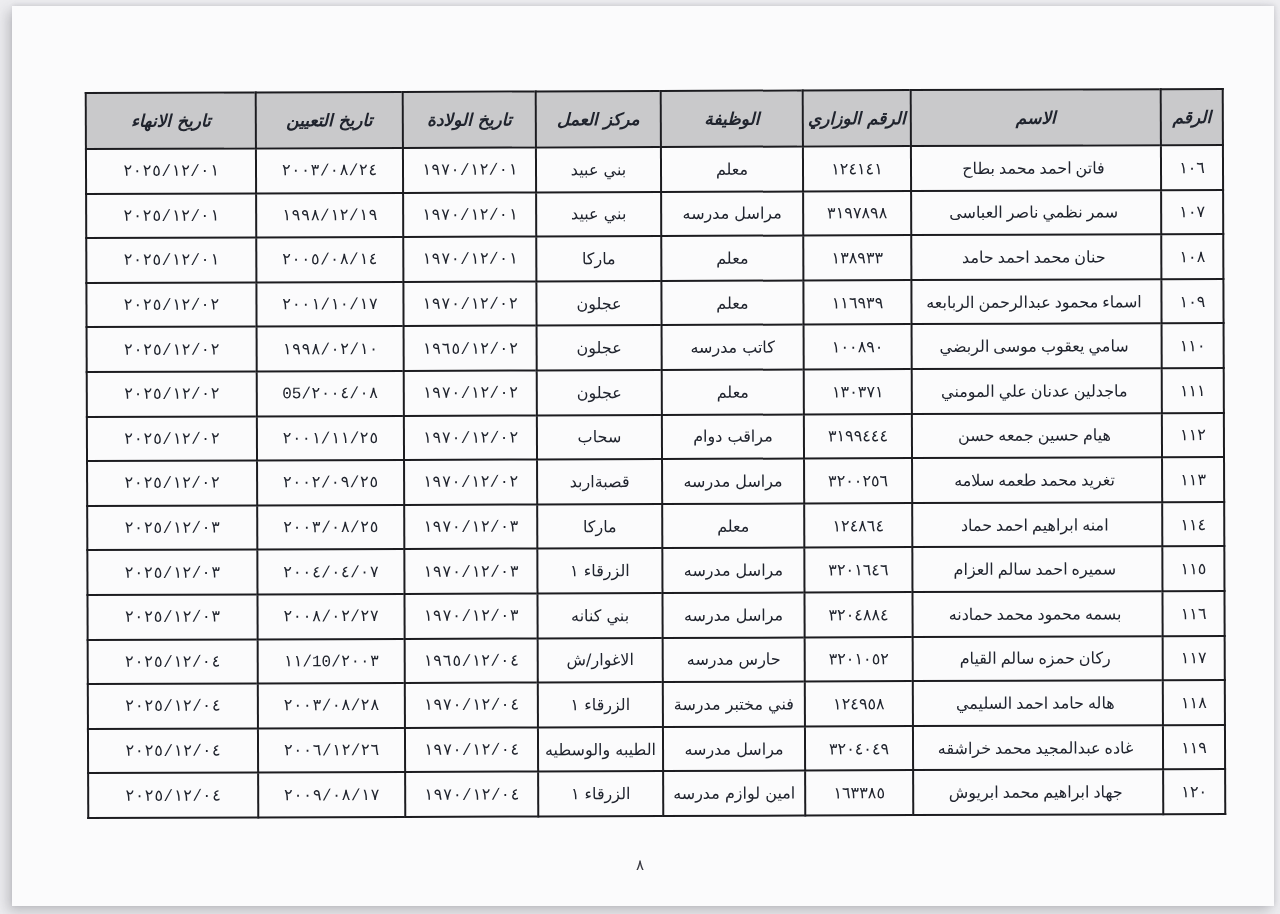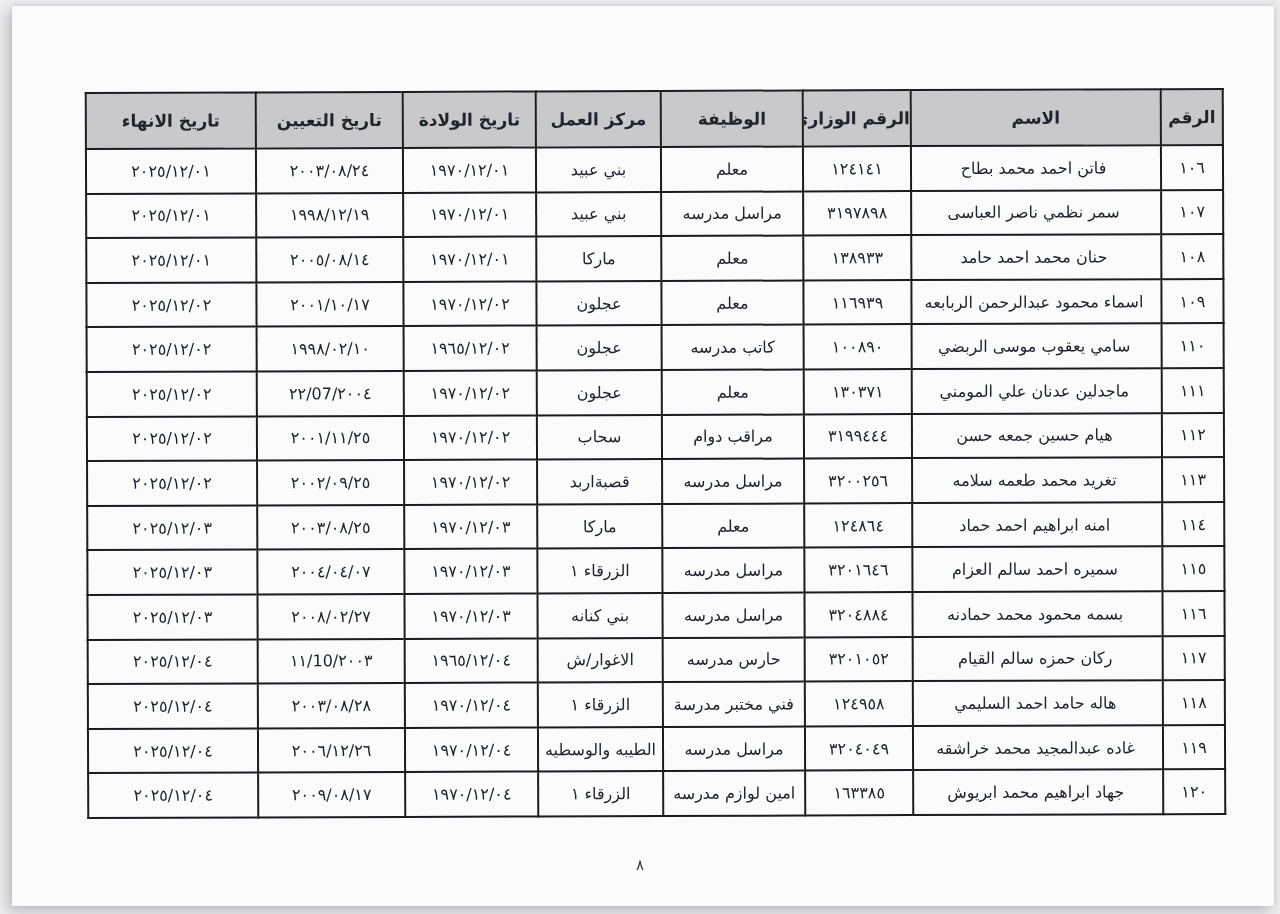--- a/index.html
+++ b/index.html
@@ -58,34 +58,36 @@
     vertical-align:middle;
     overflow:hidden;
     white-space:nowrap;
   }
   table.roster th{
     background:var(--header-bg);
     height:56px;
     font-size:17px;
     font-weight:bold;
     letter-spacing:.2px;
+    font-style:italic;
   }
   table.roster td{
     height:44.6px;
     font-size:16px;
     background:var(--paper);
   }
   td.c-name{
     text-align:right;
     padding-right:5px;
     font-size:15.5px;
+    font-family:Liberation Serif, serif;
   }
   td.c-num{font-size:15.5px;}
   td.c-min{font-size:15.5px; letter-spacing:1px;}
-  td.c-date{font-size:15px; letter-spacing:.5px;}
+  td.c-date{font-size:15px; letter-spacing:.5px;font-family:Liberation Mono, monospace;}
   .pagenum{
     position:absolute;
     left:0;right:0;
     top:856px;
     text-align:center;
     font-size:15px;
     color:#3a3a42;
   }
 </style>
 </head>
@@ -169,21 +171,21 @@
             <td class="c-date">١٩٩٨/٠٢/١٠</td>
             <td class="c-date">٢٠٢٥/١٢/٠٢</td>
           </tr>
           <tr>
             <td class="c-num">١١١</td>
             <td class="c-name">ماجدلين عدنان علي المومني</td>
             <td class="c-min">١٣٠٣٧١</td>
             <td class="c-job">معلم</td>
             <td class="c-center">عجلون</td>
             <td class="c-date">١٩٧٠/١٢/٠٢</td>
-            <td class="c-date">٢٠٠٤/07/٢٢</td>
+            <td class="c-date">٢٠٠٤/٠٨/05</td>
             <td class="c-date">٢٠٢٥/١٢/٠٢</td>
           </tr>
           <tr>
             <td class="c-num">١١٢</td>
             <td class="c-name">هيام حسين جمعه حسن</td>
             <td class="c-min">٣١٩٩٤٤٤</td>
             <td class="c-job">مراقب دوام</td>
             <td class="c-center">سحاب</td>
             <td class="c-date">١٩٧٠/١٢/٠٢</td>
             <td class="c-date">٢٠٠١/١١/٢٥</td>

